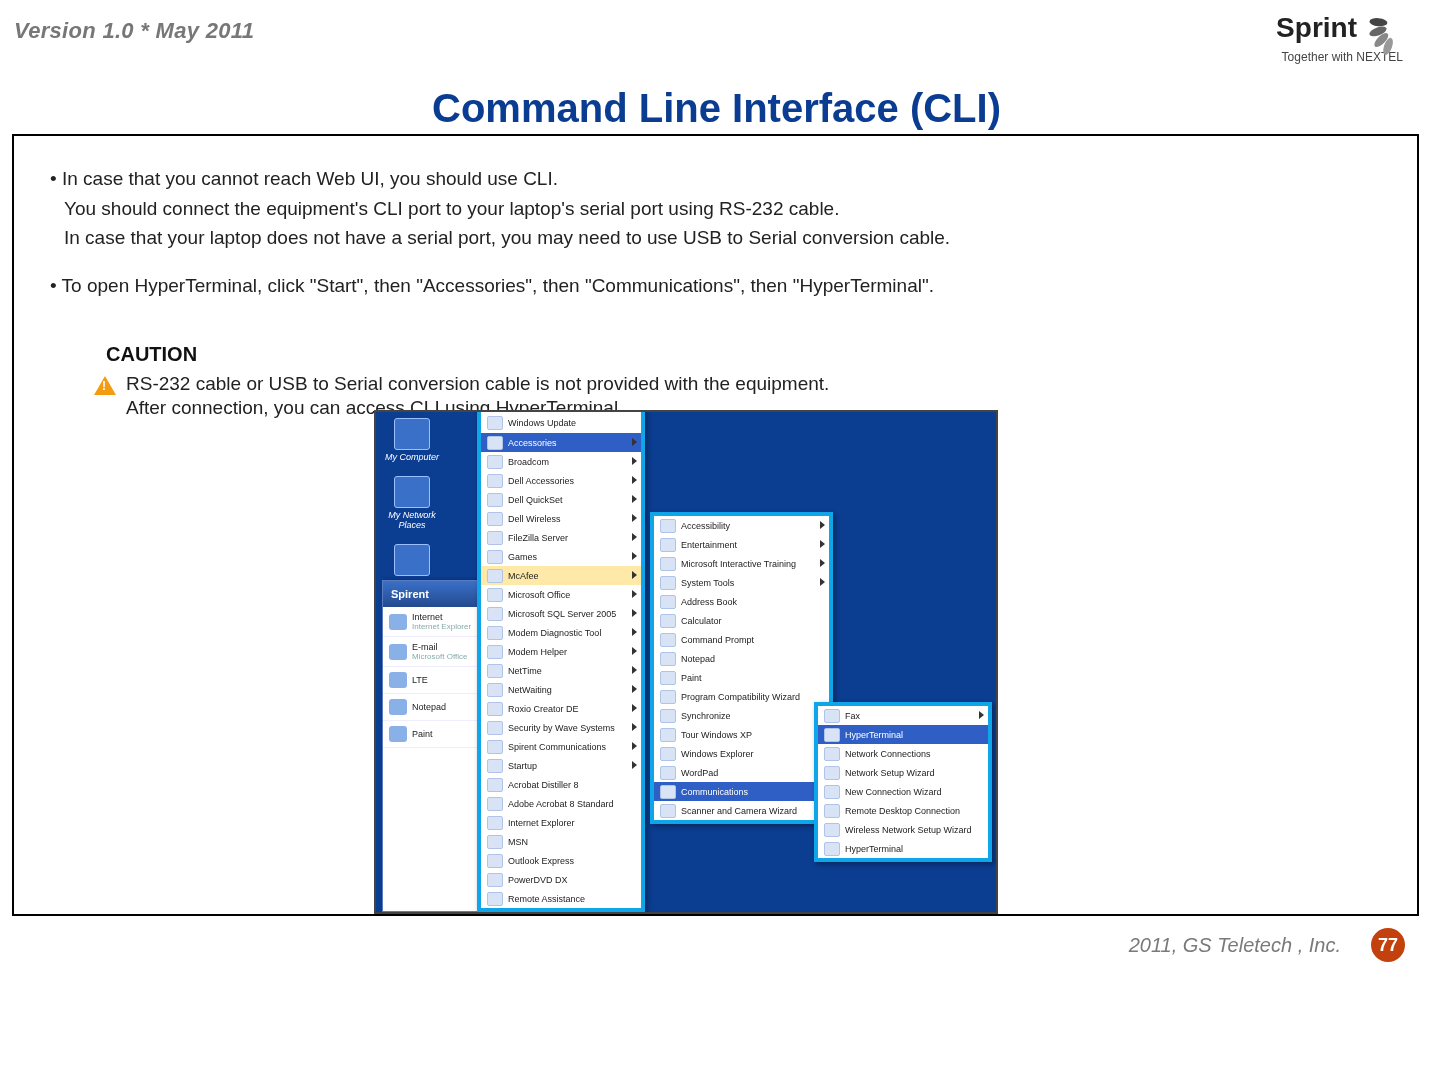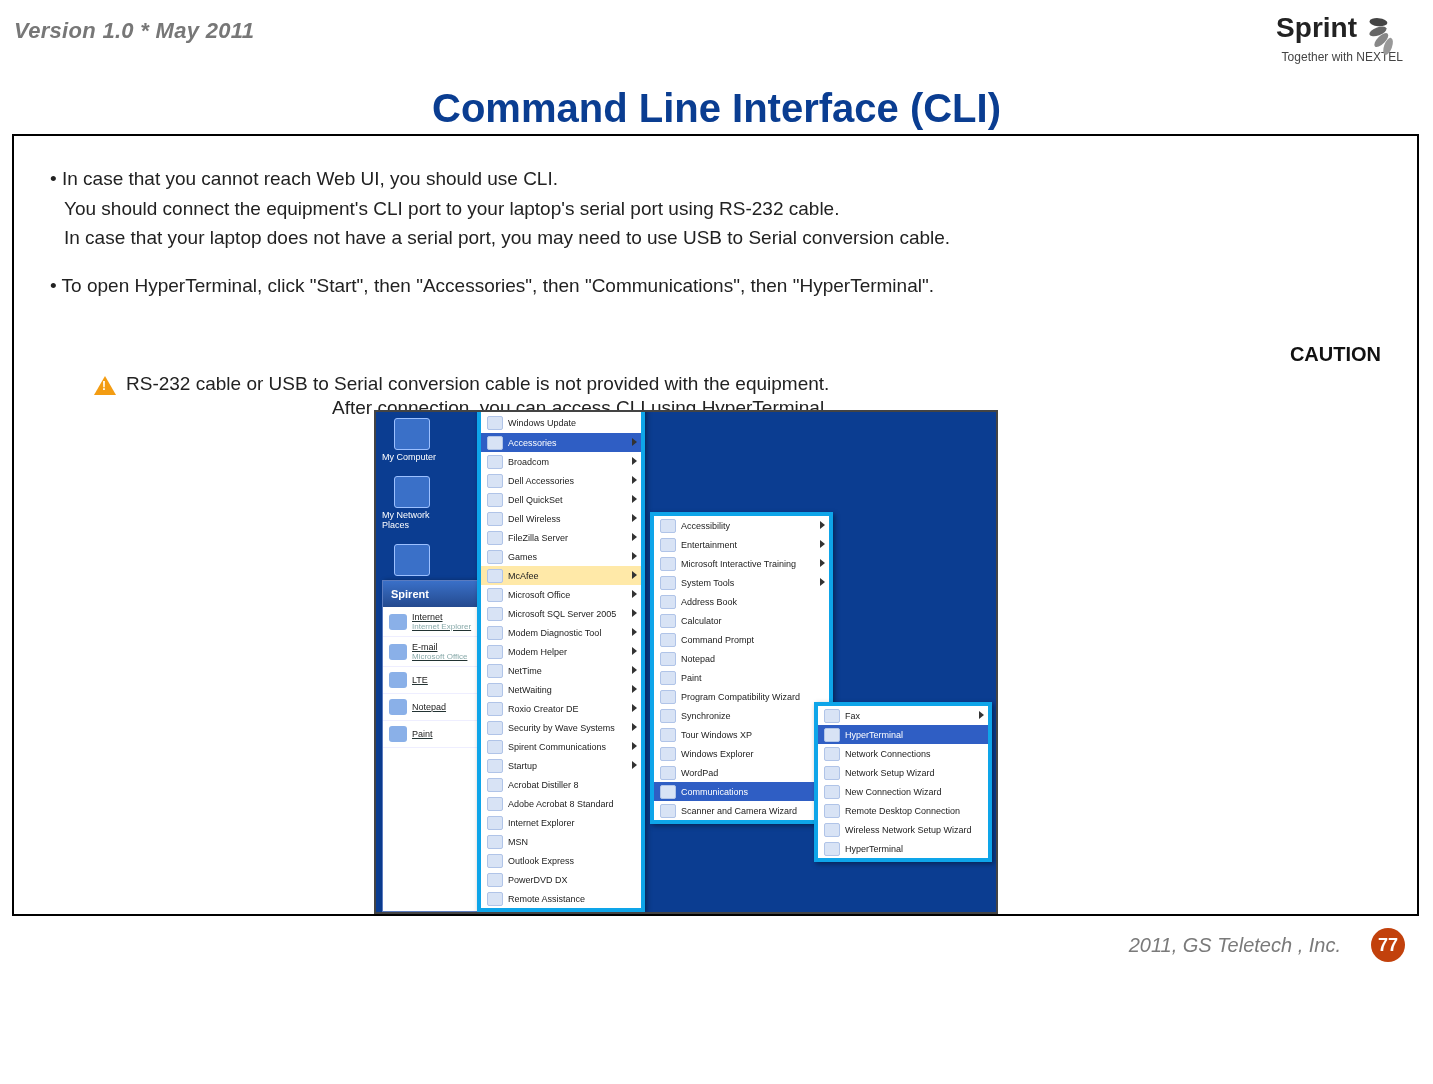--- a/index.html
+++ b/index.html
@@ -85,21 +85,20 @@
     line-height: 1.35;
     color: #222;
   }
   .bullets p { margin: 0 0 4px 0; }
   .bullet-lead::before { content: "• "; }
   .indent { padding-left: 14px; }
   .spacer { height: 18px; }
   .caution-block {
     margin-top: 44px;
     margin-left: 44px;
-    text-align: right;
   }
   .caution-title {
     font-weight: bold;
     font-size: 20px;
     color: #111;
     margin-bottom: 6px;
     margin-left: 12px;
   }
   .caution-row {
     display: flex;
@@ -142,21 +141,23 @@
     font-family: Tahoma, Arial, sans-serif;
   }
   .desk-icons {
     position: absolute;
     left: 6px; top: 6px;
     color: #fff;
     font-size: 9px;
   }
   .desk-icons .di {
     width: 60px;
+    text-align: center;
     margin-bottom: 14px;
+    font-style: italic;
   }
   .desk-icons .di .box {
     width: 34px; height: 30px;
     margin: 0 auto 2px auto;
     background: #3a70c8;
     border: 1px solid #9cc0ff;
     border-radius: 3px;
   }
   .start-panel {
     position: absolute;
@@ -176,21 +177,20 @@
     font-weight: bold;
     display: flex;
     align-items: center;
     padding-left: 8px;
   }
   .start-items { font-size: 9px; color: #233; }
   .start-items .si {
     display: flex; align-items: center;
     padding: 5px 6px;
     border-bottom: 1px solid #eef;
-    text-decoration: underline;
   }
   .start-items .si .ic {
     width: 18px; height: 16px;
     background: #8ab0e8;
     border-radius: 3px;
     margin-right: 5px;
     flex: 0 0 auto;
   }
   .start-items .lbl { color:#222; }
   .start-items .sub { color:#8aa; font-size:8px; display:block; }

